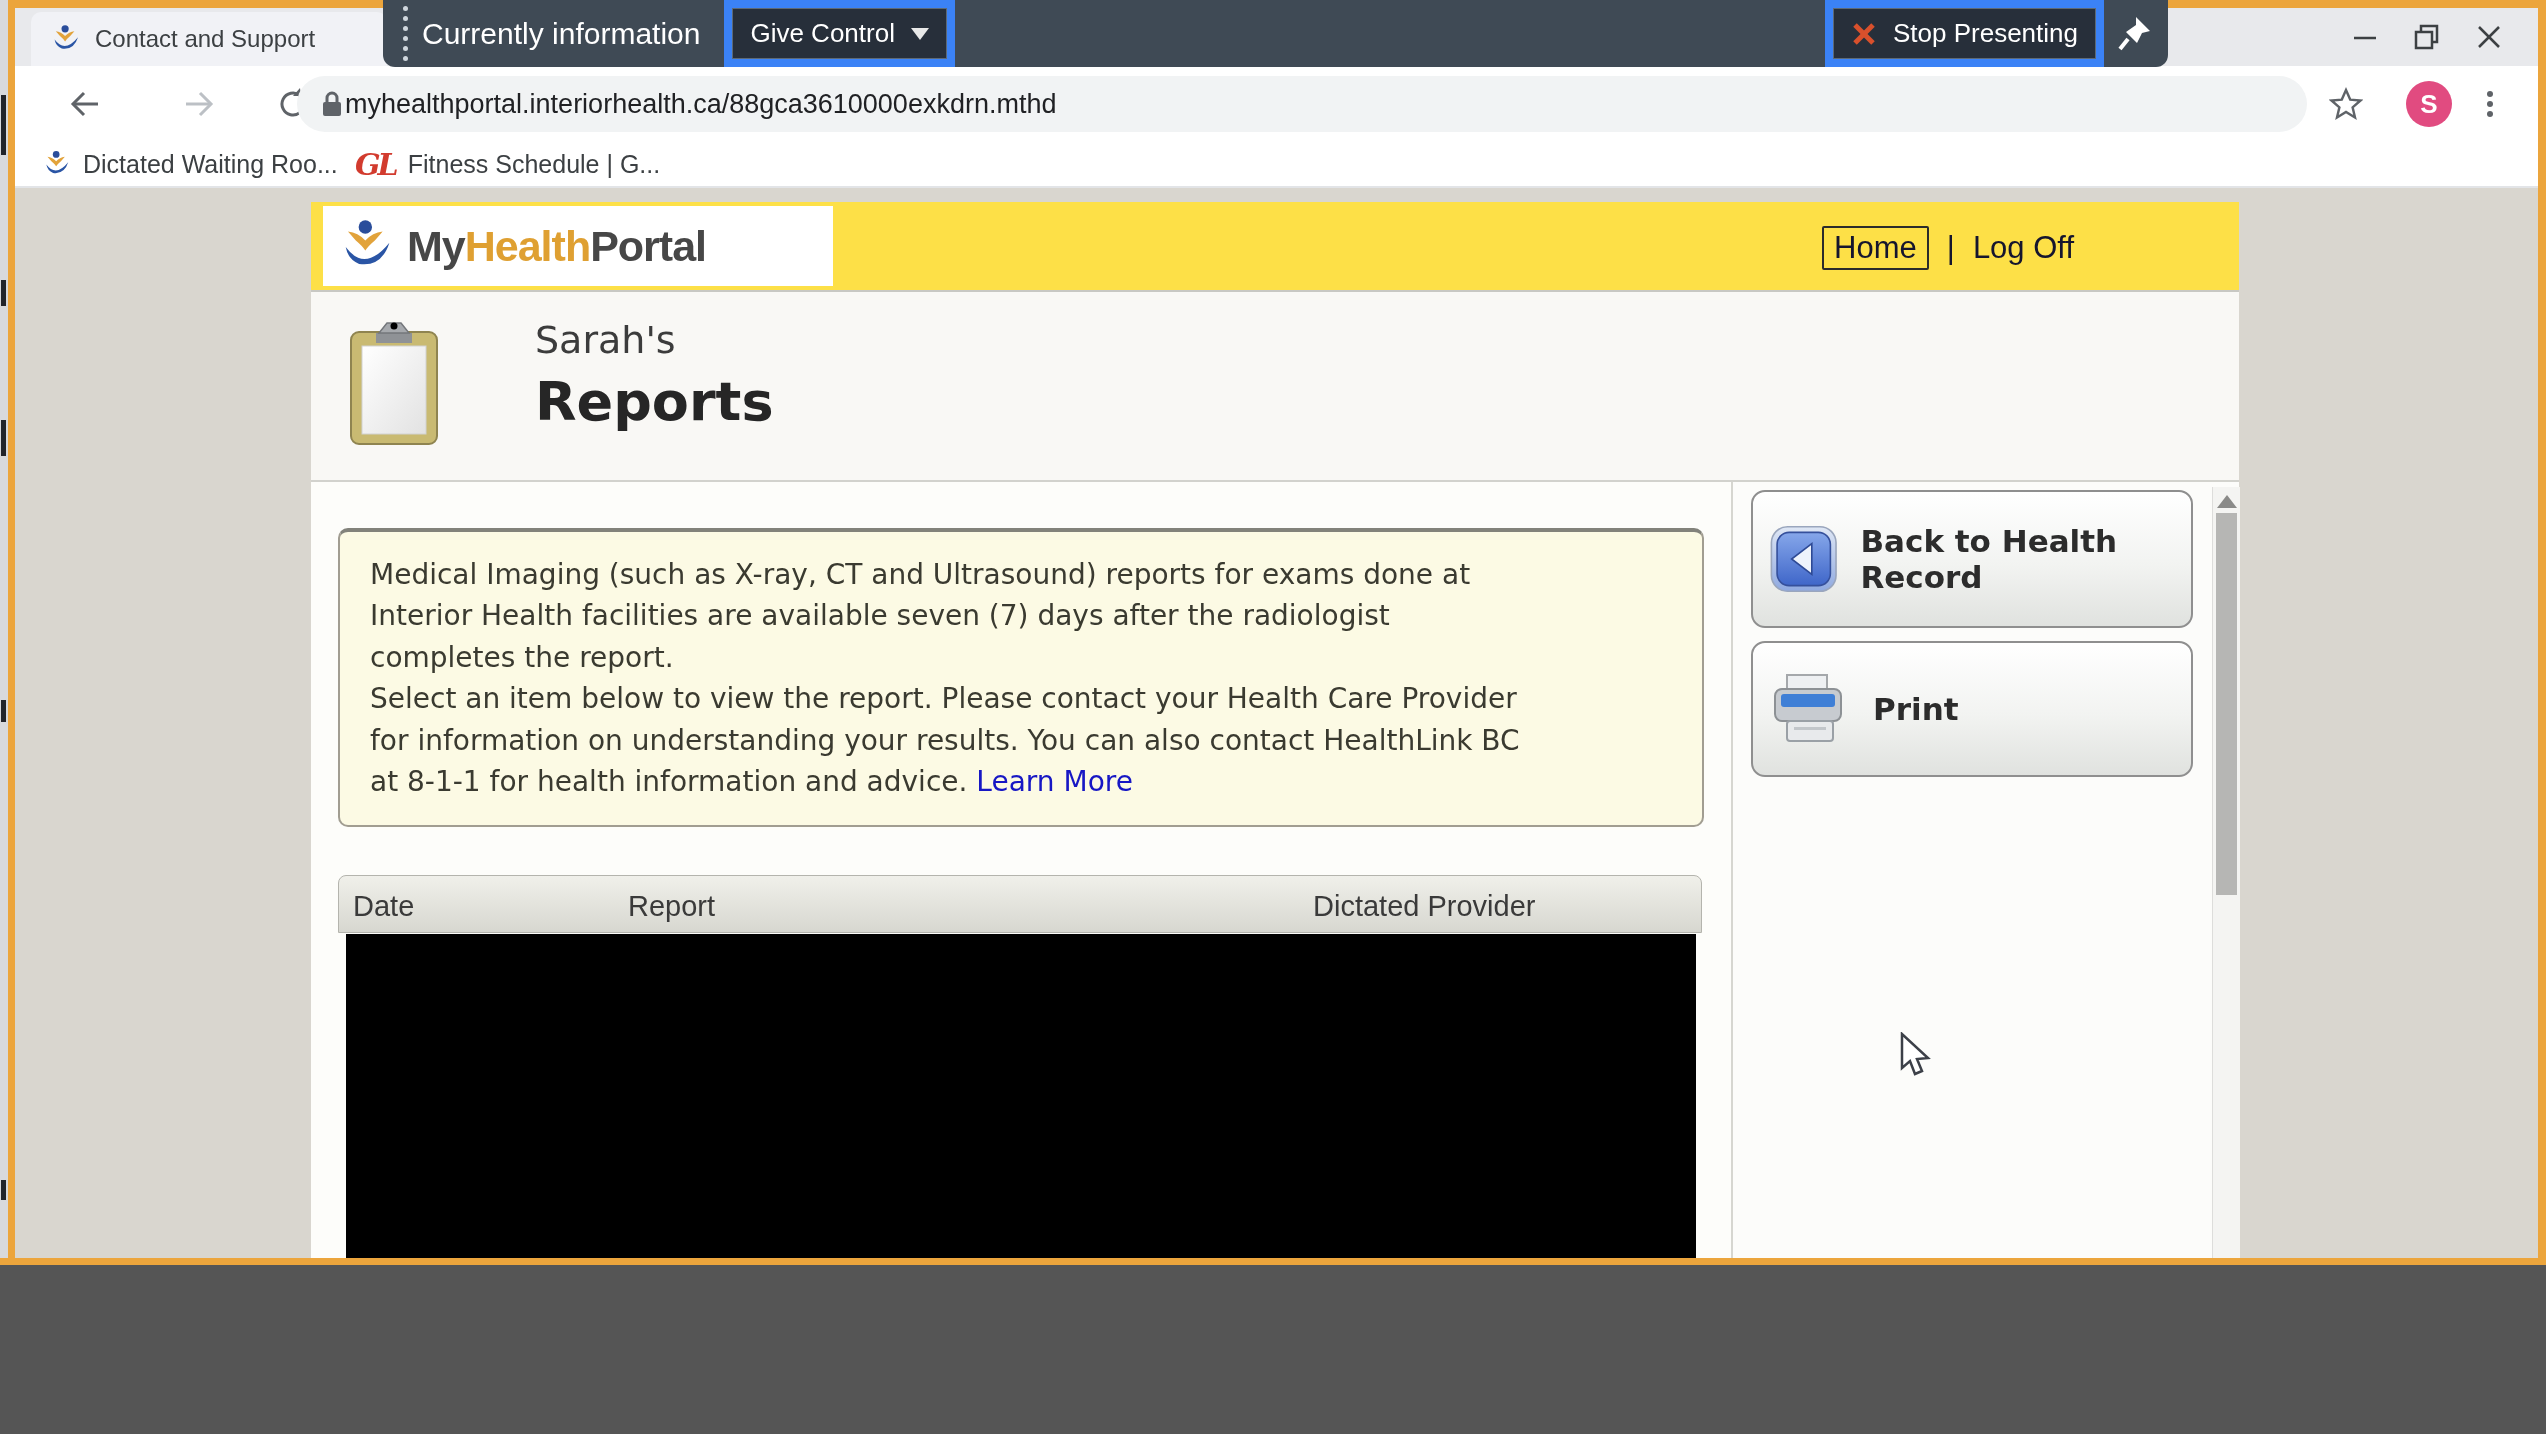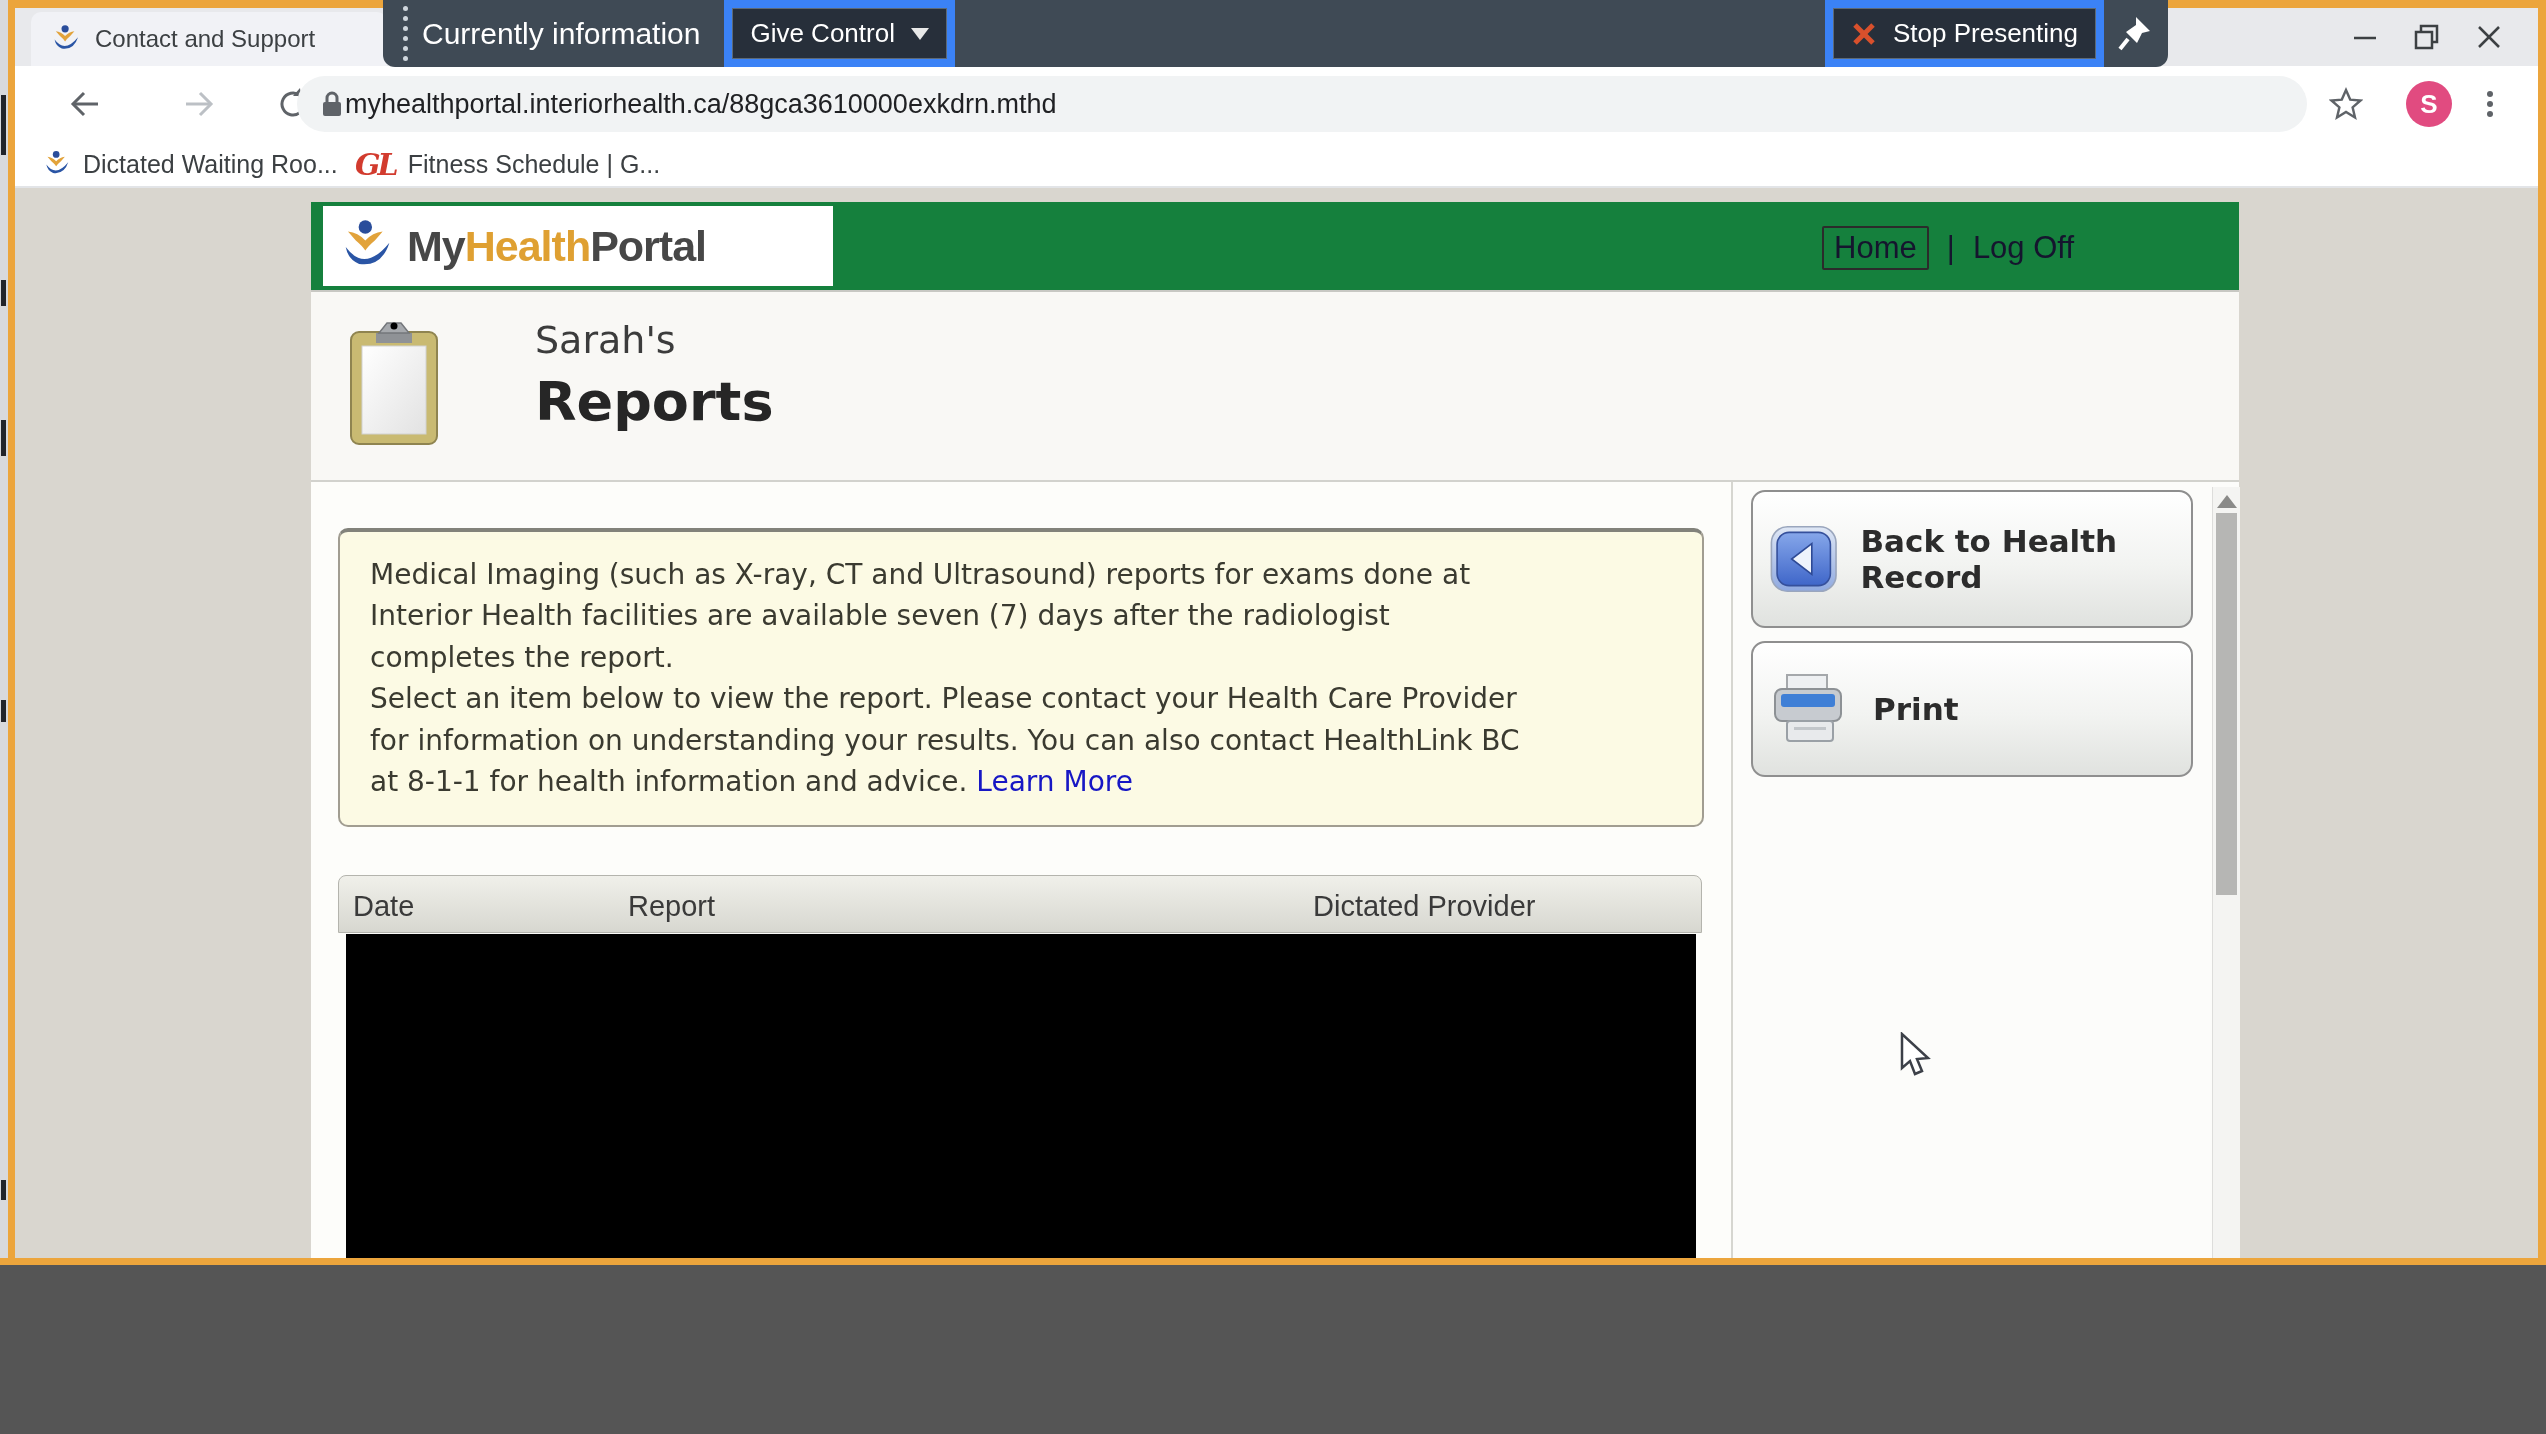--- a/index.html
+++ b/index.html
@@ -37,21 +37,21 @@
   .grip{display:flex;flex-direction:column;gap:5px;margin:0 14px 0 4px;}
   .grip i{width:5px;height:5px;border-radius:50%;background:#cfd6dd;display:block;}
   .pstatus{color:#fff;font-size:30px;margin-right:24px;white-space:nowrap;}
   .pbtn{background:#272f3a;border:8px solid #3b82f6;box-shadow:inset 0 0 0 1px #5d6a76;color:#fff;
         font-size:26px;display:flex;align-items:center;gap:16px;padding:10px 18px;white-space:nowrap;}
   .caret{width:0;height:0;border-left:9px solid transparent;border-right:9px solid transparent;border-top:12px solid #e8e8e8;}
   .pin{margin-left:14px;}
   
   .viewport{position:absolute;left:15px;top:188px;width:2523px;height:1164px;background:#d9d6cf;}
   .pagecol{position:absolute;left:296px;top:14px;width:1928px;height:1146px;background:#fcfcfa;}
-  .phead{position:absolute;left:0;top:0;right:0;height:88px;background:#15803d;border-bottom:2px solid #c8c8c3;}
+  .phead{position:absolute;left:0;top:0;right:0;height:88px;background:#fde047;border-bottom:2px solid #c8c8c3;}
   .logobox{position:absolute;left:12px;top:4px;width:510px;height:80px;background:#fff;display:flex;align-items:center;gap:12px;padding-left:16px;box-sizing:border-box;}
   .logotext{font-size:43px;letter-spacing:-1px;font-weight:600;color:#474747;white-space:nowrap;}
   .logotext .hl{color:#dfa032;font-weight:700;}
   .topnav{position:absolute;right:165px;top:24px;display:flex;align-items:center;gap:18px;font-size:31px;color:#15152e;}
   .homelink{border:2px solid #2b2b2b;padding:2px 10px;border-radius:2px;}
   .hband{position:absolute;left:0;top:90px;right:0;height:188px;background:#f9f8f5;border-bottom:2px solid #d2d2cd;}
   .clip{position:absolute;left:36px;top:26px;}
   .titles{position:absolute;left:224px;top:26px;}
   .owner{font-family:"DejaVu Sans",sans-serif;font-size:38px;color:#3c3c3c;}
   .rept{font-family:"DejaVu Sans",sans-serif;font-size:54px;font-weight:bold;color:#262626;margin-top:8px;}

